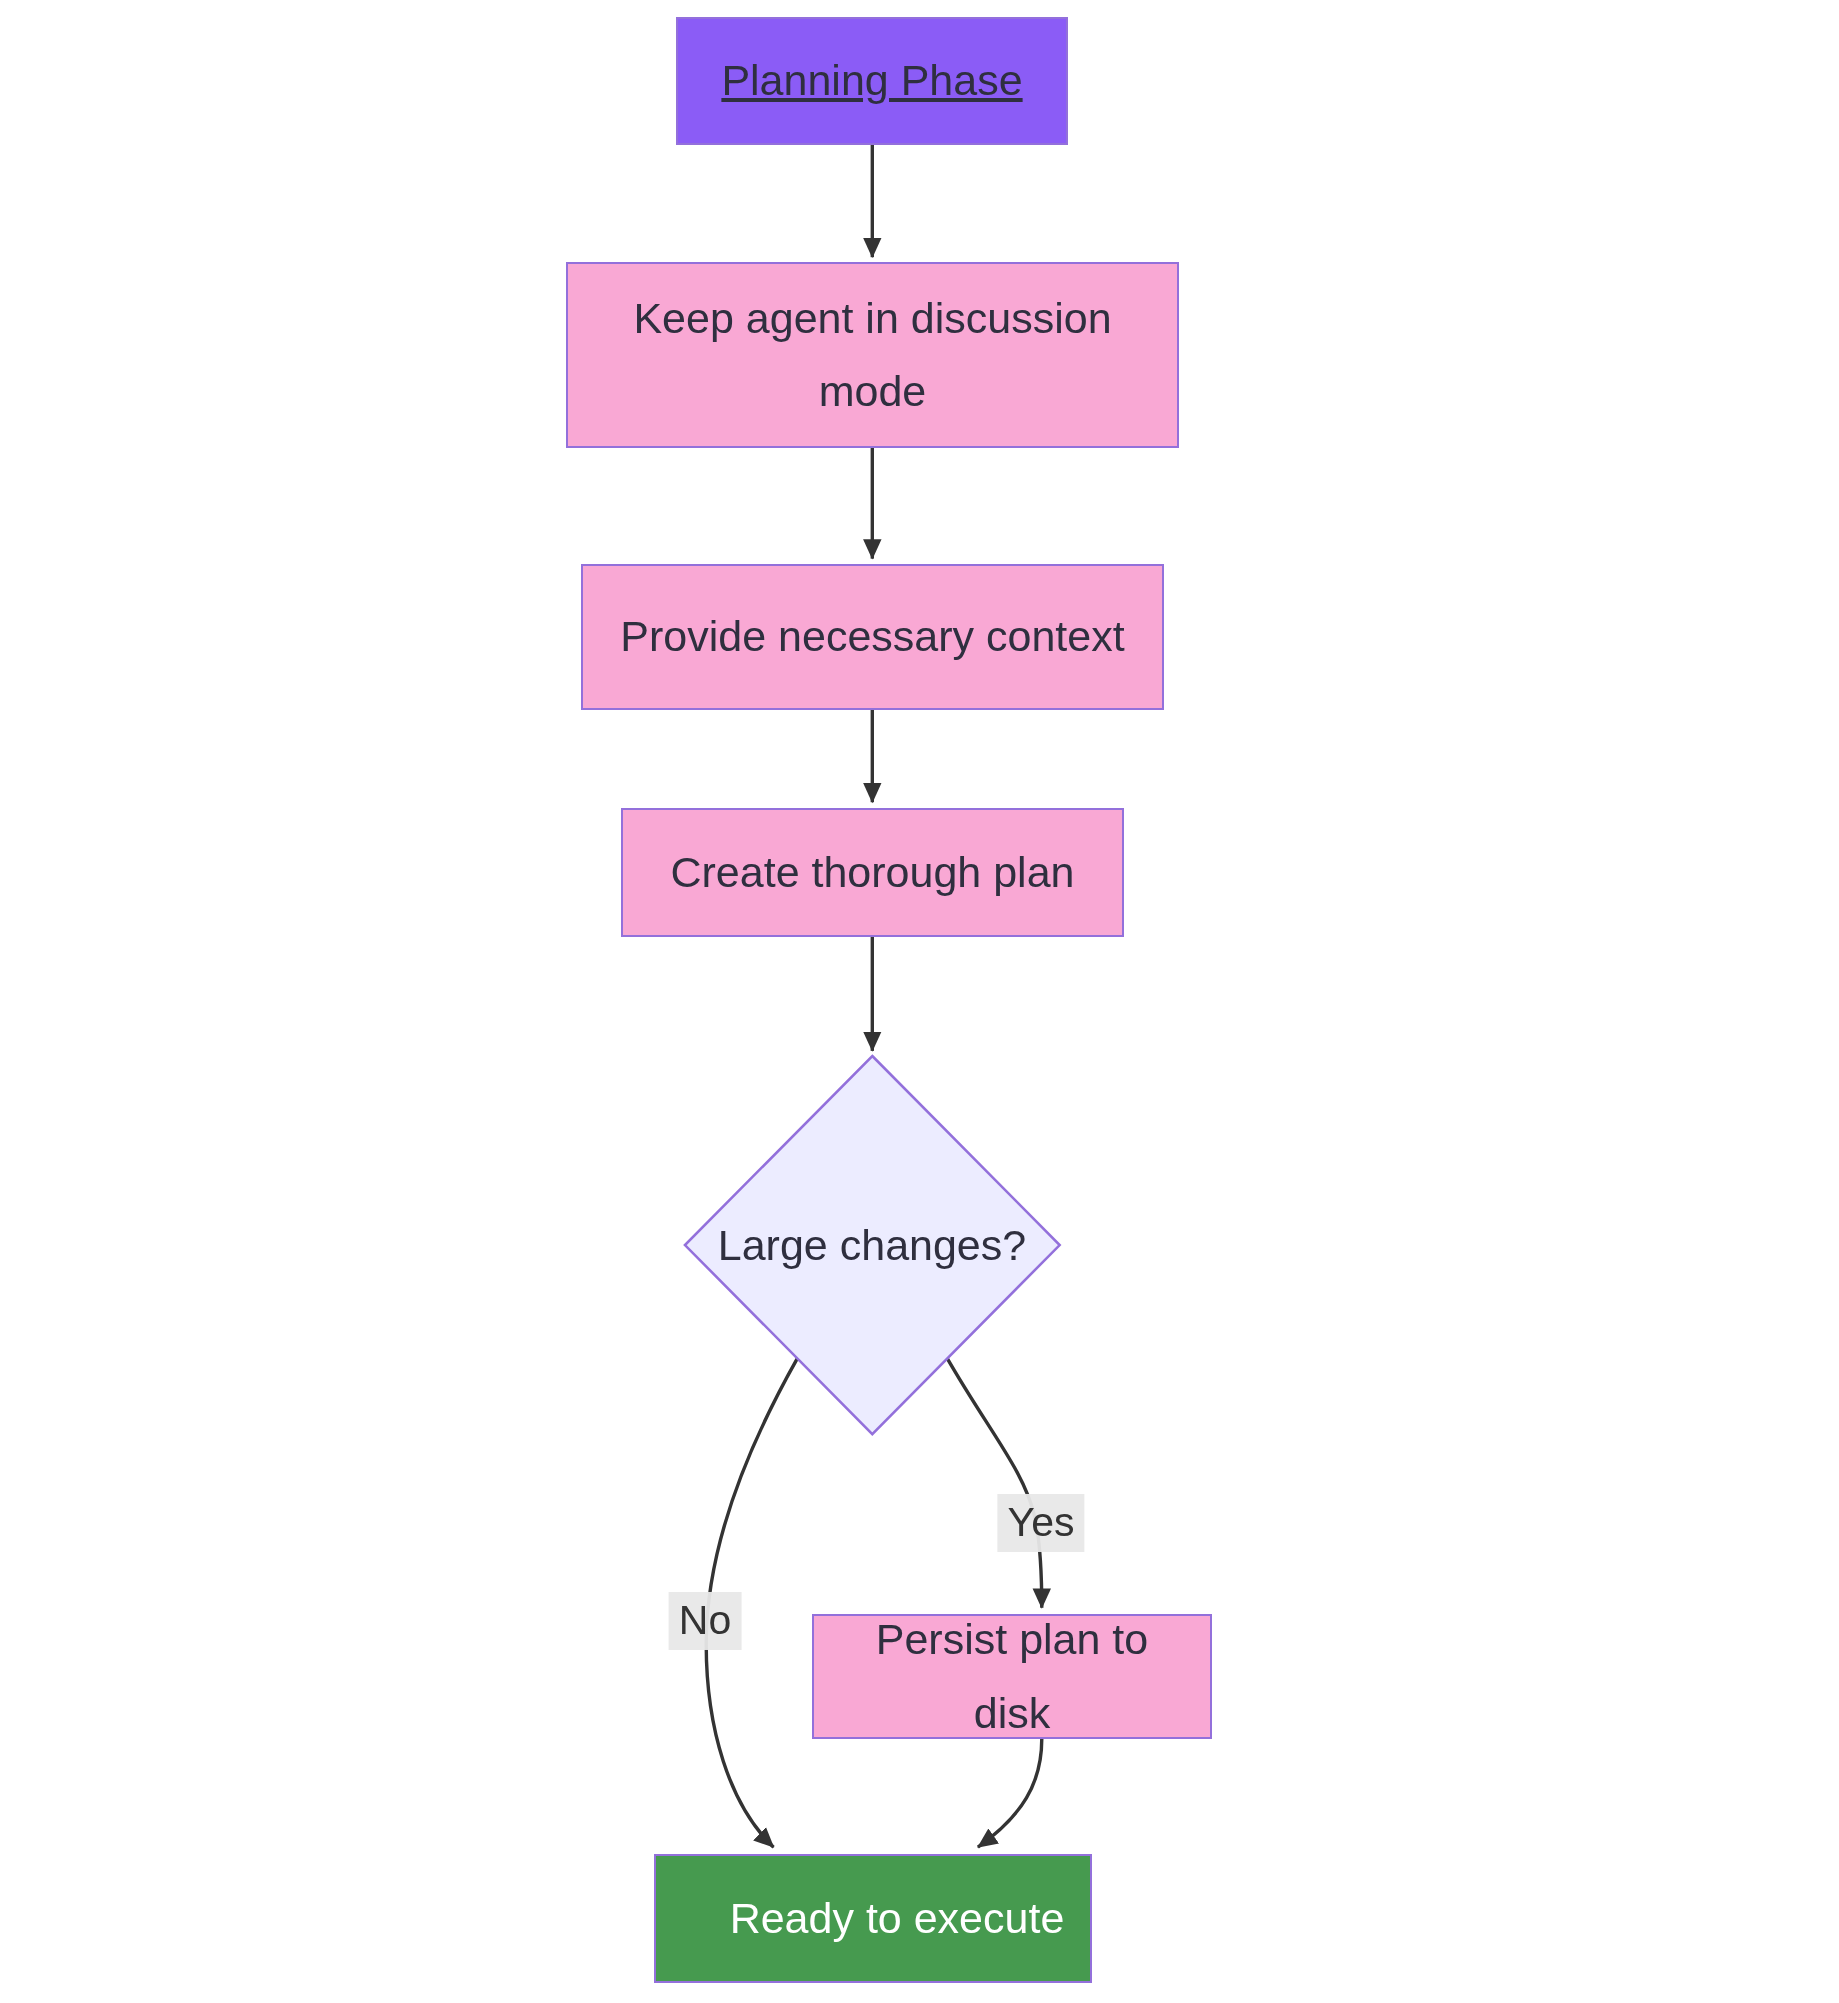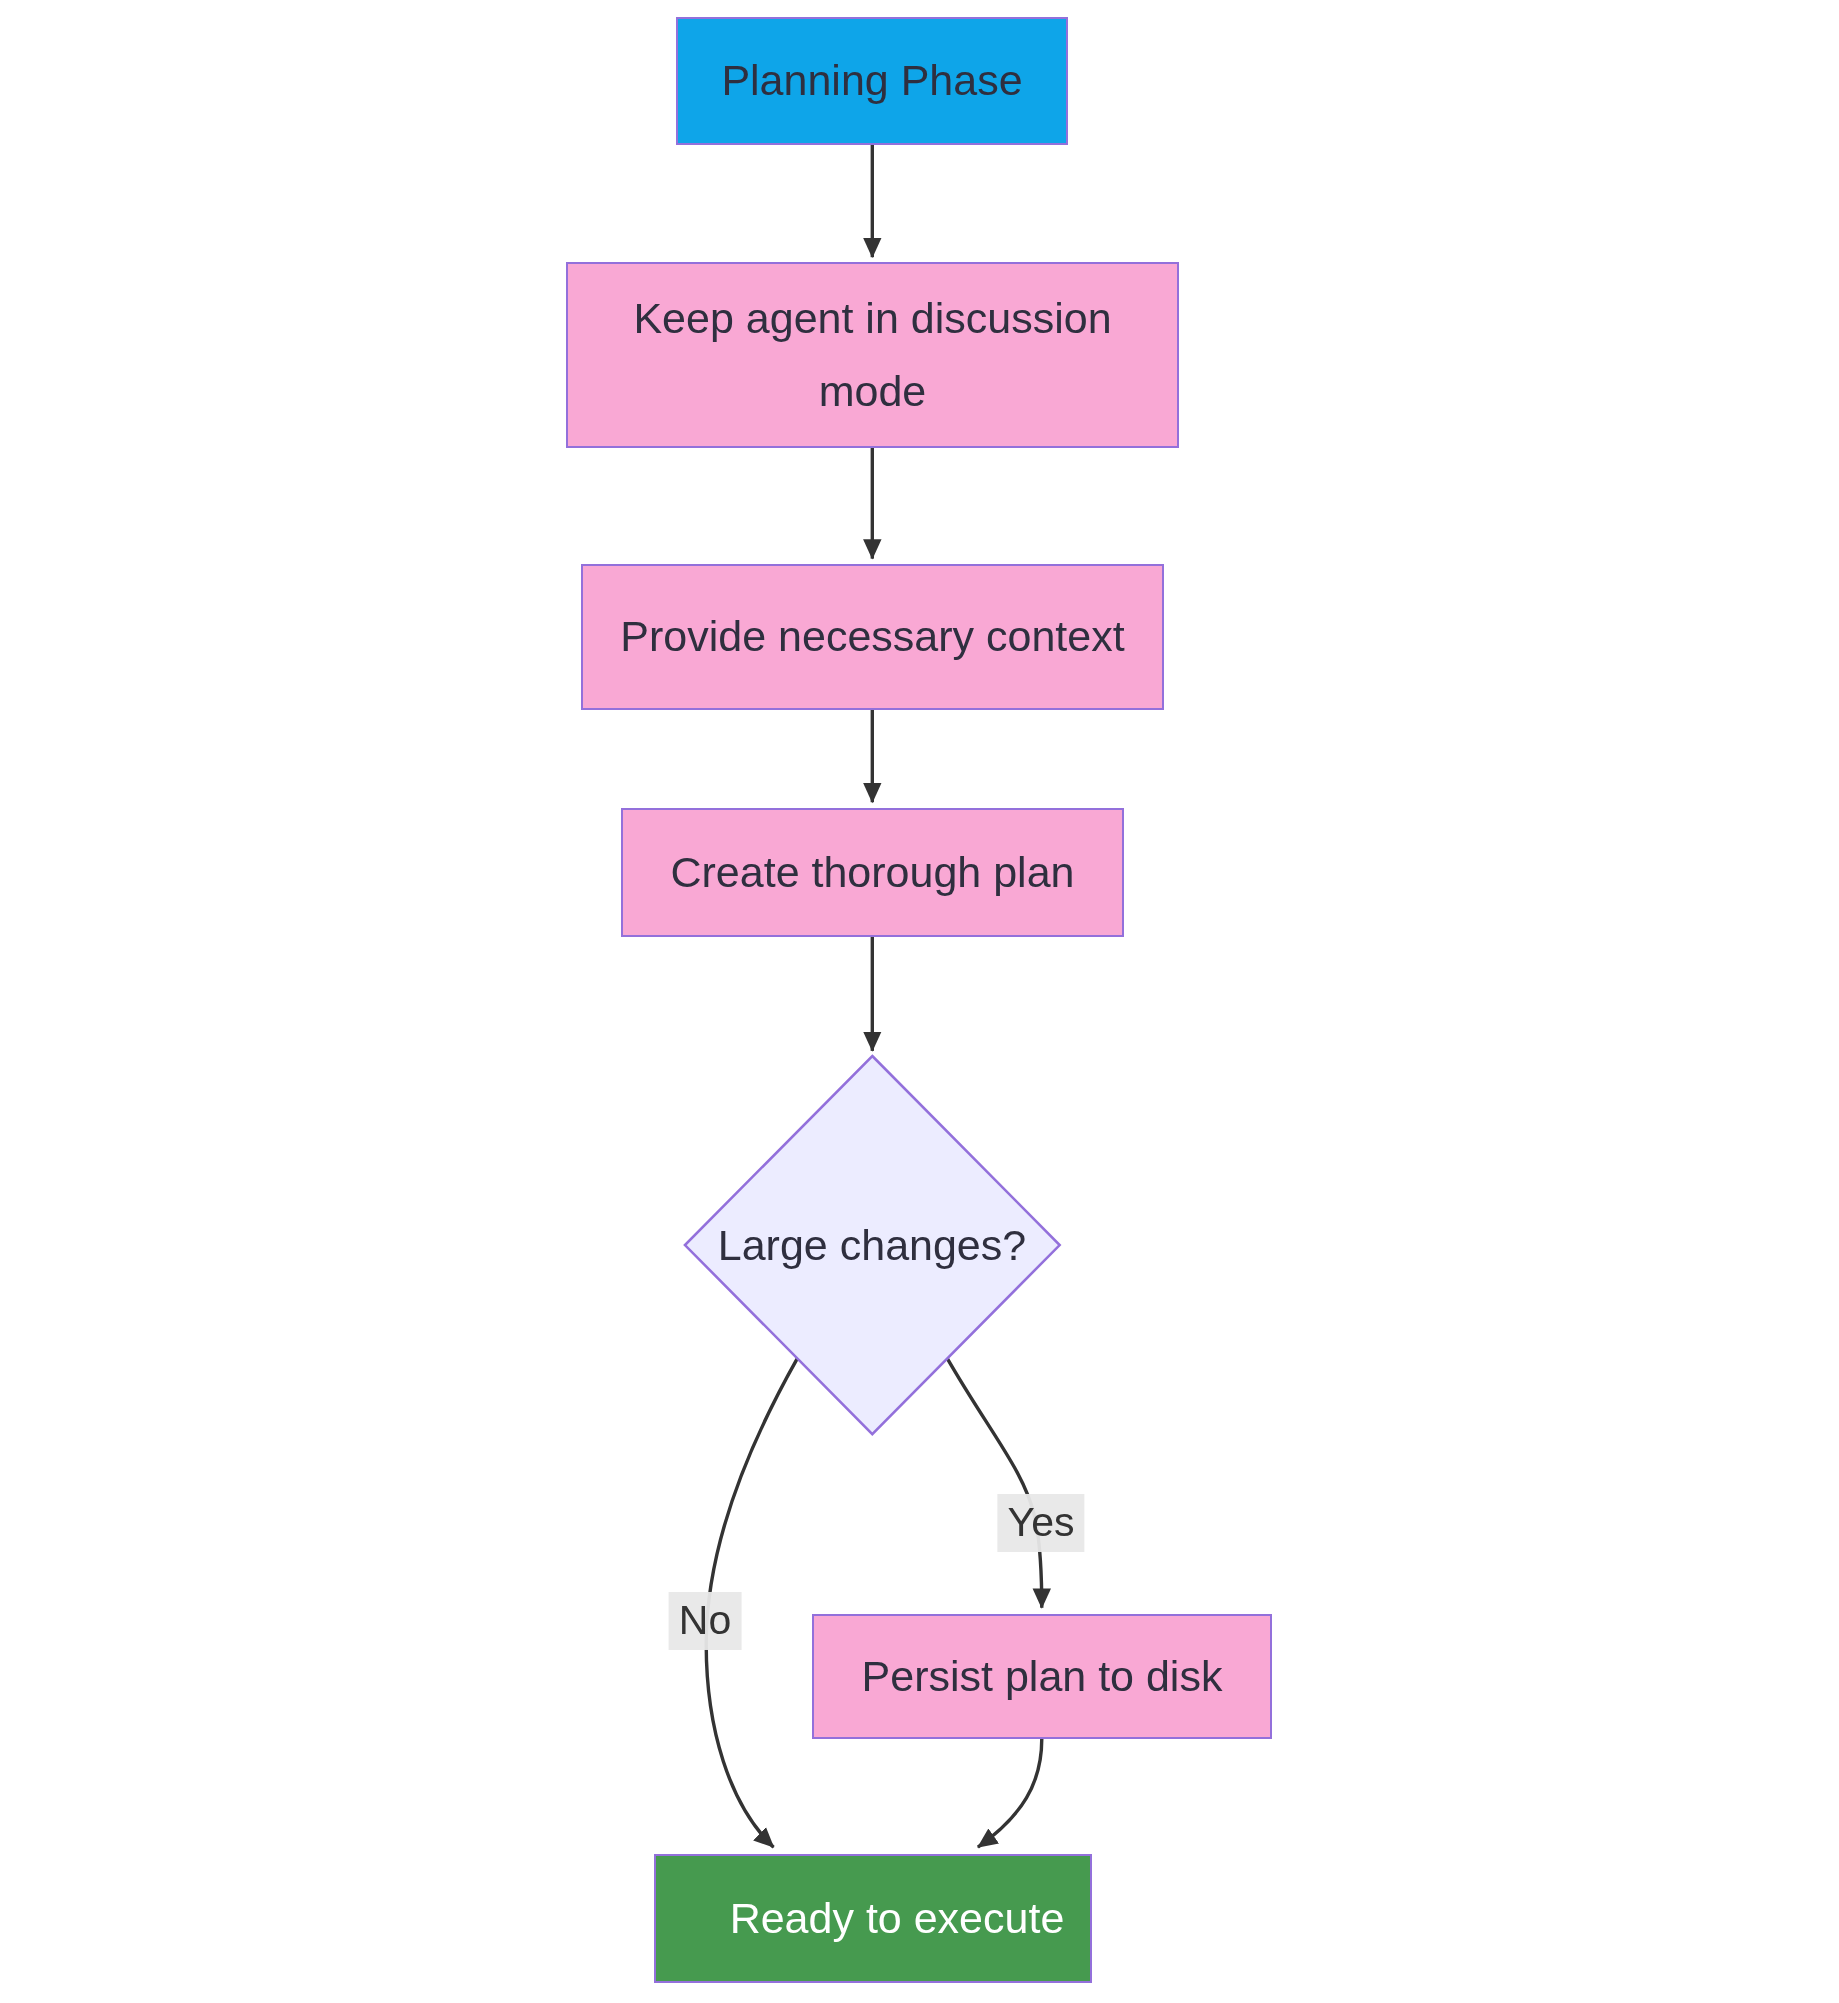--- a/index.html
+++ b/index.html
@@ -38,21 +38,21 @@
     background: #f9a8d4;
     color: #2f2f3f;
     font-size: 43px;
     line-height: 1.7;
     display: flex;
     align-items: center;
     justify-content: center;
     text-align: center;
   }
   .node .lbl { display: inline-block; padding: 0 25.6px; }
-  .node-planning { background: #0ea5e9; }
+  .node-planning { background: #8b5cf6; text-decoration: underline; }
   .node-ready {
     background: #469a4f;
     color: #ffffff;
   }
   .diamond-label {
     position: absolute;
     color: #2f2f3f;
     font-size: 43px;
     transform: translate(-50%, -50%);
     white-space: nowrap;
@@ -109,21 +109,21 @@
   <div class="node" style="left:581px; top:564px; width:583px; height:146px;">
     <span class="lbl">Provide necessary context</span>
   </div>
 
   <div class="node" style="left:621px; top:808px; width:503px; height:129px;">
     <span class="lbl">Create thorough plan</span>
   </div>
 
   <div class="diamond-label" style="left:872px; top:1245px;">Large changes?</div>
 
-  <div class="node" style="left:812px; top:1614px; width:460px; height:125px;">
+  <div class="node" style="left:812px; top:1614px; width:400px; height:125px;">
     <span class="lbl">Persist plan to disk</span>
   </div>
 
   <div class="node node-ready" style="left:654px; top:1854px; width:438px; height:129px;padding-left:48px;">
     <span class="lbl">Ready to execute</span>
   </div>
 
   <div class="edge-label" style="left:1041px; top:1523px;">Yes</div>
 
   <div class="edge-label" style="left:705px; top:1621px;">No</div>

